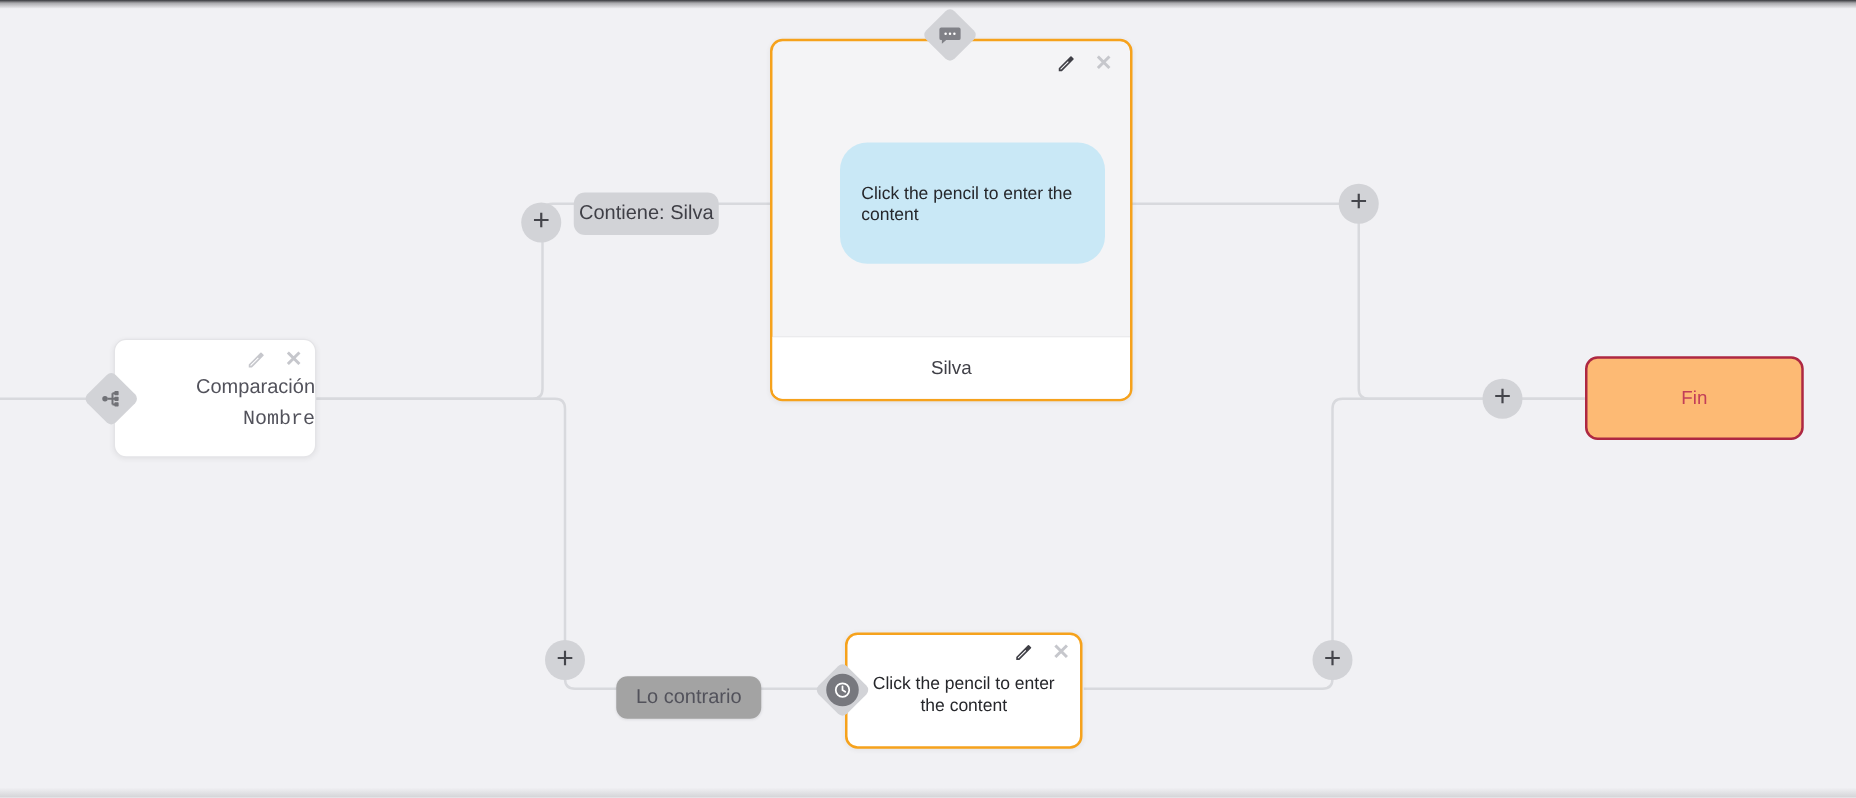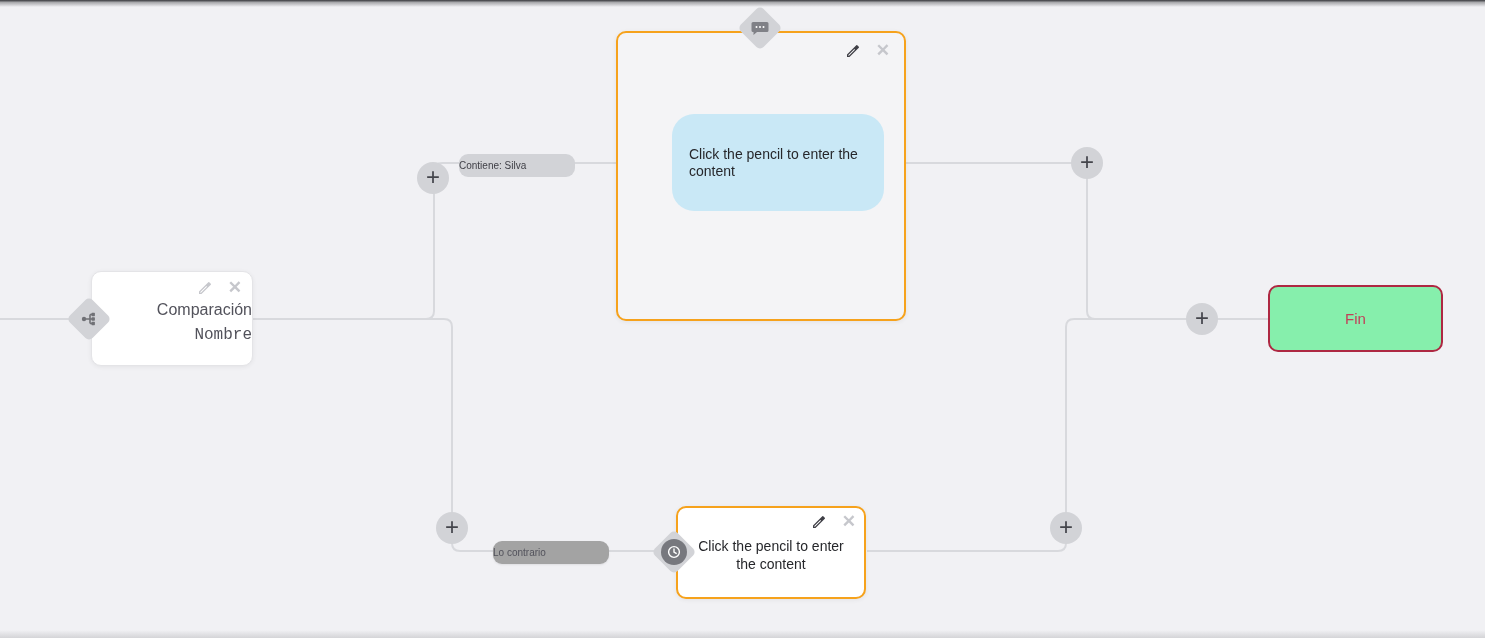--- a/index.html
+++ b/index.html
@@ -72,21 +72,21 @@
   
   .wait-card { left:676px; top:506px; width:190px; height:93px; }
   .wait-text{
     position:absolute; left:10px; right:10px; top:30px;
     text-align:center; font-size:14px; line-height:1.25; color:#26272b;
   }
 
   
   .end-card{
     left:1268px; top:285px; width:175px; height:67px;
-    background:#86efac; border:2px solid #ae2842; border-radius:10px;
+    background:#fdba74; border:2px solid #ae2842; border-radius:10px;
     display:flex; align-items:center; justify-content:center;
     font-size:15px; color:#c23f58;
     box-shadow:none;
   }
 
   
   .diamond{
     position:absolute; width:32px; height:32px; z-index:11;
     background:#d2d3d7; border-radius:5px;
     transform:rotate(45deg);
@@ -104,23 +104,23 @@
   .plus-btn{
     position:absolute; width:32px; height:32px; border-radius:50%;
     background:#d2d3d7; z-index:15; cursor:pointer;
     display:flex; align-items:center; justify-content:center;
     font-size:24px; font-weight:400; color:#44454b; line-height:1;
     padding-bottom:2px;
   }
 
   
   .edge-pill{
-    position:absolute; z-index:14; height:23px; width:116px;
-    border-radius:9px; display:flex; align-items:center; justify-content:flex-start;
-    font-size:10px;
+    position:absolute; z-index:14; height:34px; width:116px;
+    border-radius:9px; display:flex; align-items:center; justify-content:center;
+    font-size:16px;
   }
   .edge-pill.gray  { background:#d2d3d7; color:#3f3f46; }
   .edge-pill.white { background:#a3a3a3; color:#52525b;
                      box-shadow:0 1px 2px rgba(60,60,70,.10); }
 </style>
 </head>
 <body>
 
 <div class="vignette-top"></div>
 <div class="vignette-bottom"></div>
@@ -184,20 +184,23 @@
     <span class="icon-pencil dark">
       <svg width="16" height="16" viewBox="0 0 24 24">
           <path d="M20.71 7.04a1 1 0 0 0 0-1.42l-2.33-2.33a1 1 0 0 0-1.42 0L3 17.25V21h3.75L20.71 7.04zM5.92 19H5v-.92l9.06-9.06.92.92L5.92 19zM15.4 7.6l.92.92 1.5-1.5-.92-.92-1.5 1.5z"></path>
         </svg>
     </span>
     <span class="icon-close">✕</span>
   </div>
   <div class="msg-bubble">
     <span>Click the pencil to enter the content</span>
   </div>
+  <div class="msg-footer">
+    <span>Silva</span>
+  </div>
 </div>
 <div class="diamond" style="left:744px; top:12px;"></div>
 <div class="diamond-icon" style="left:751px; top:21px; width:18px; height:15px;">
   <svg width="18" height="15" viewBox="0 0 18 15">
     <path d="M2 1 h14 a1.5 1.5 0 0 1 1.5 1.5 v7 a1.5 1.5 0 0 1 -1.5 1.5 H6 L2.5 14 v-3 H2 A1.5 1.5 0 0 1 .5 9.5 v-7 A1.5 1.5 0 0 1 2 1z" fill="#808187"></path>
     <circle cx="5.5" cy="6" r="1" fill="#fff"></circle>
       <circle cx="9" cy="6" r="1" fill="#fff"></circle>
       <circle cx="12.5" cy="6" r="1" fill="#fff"></circle>
   </svg>
 </div>

